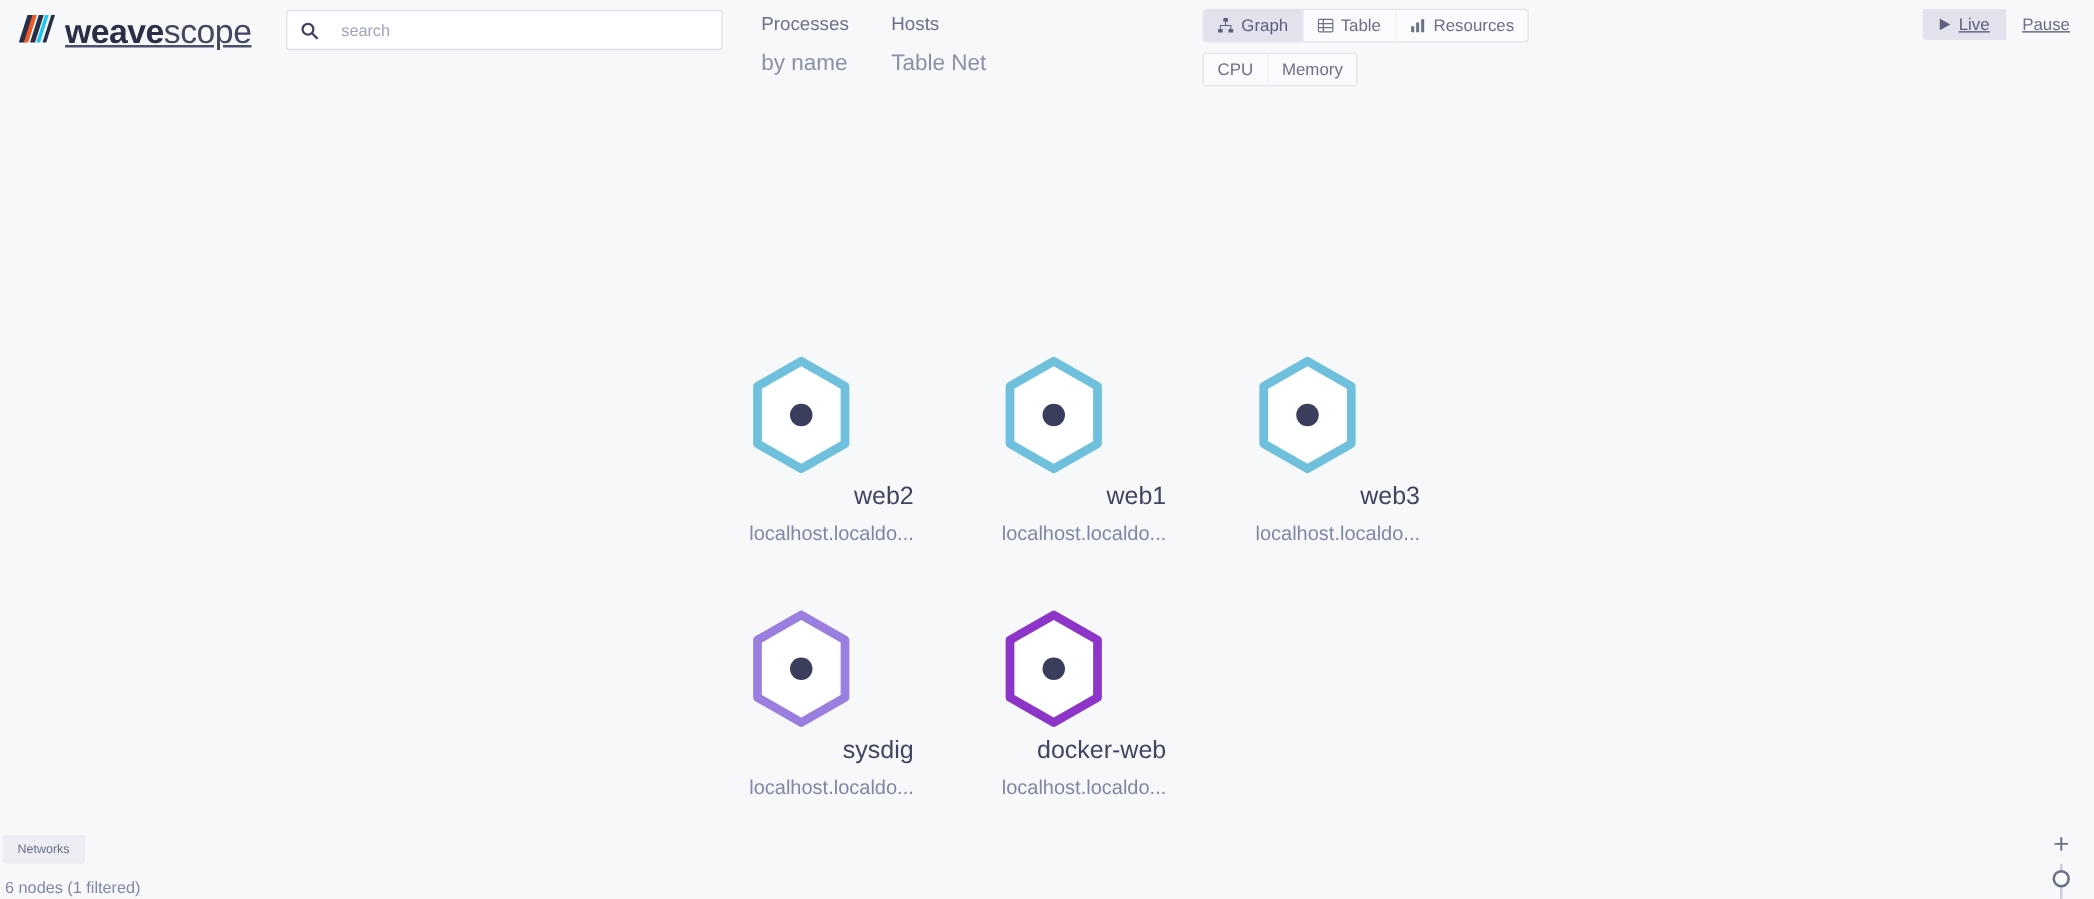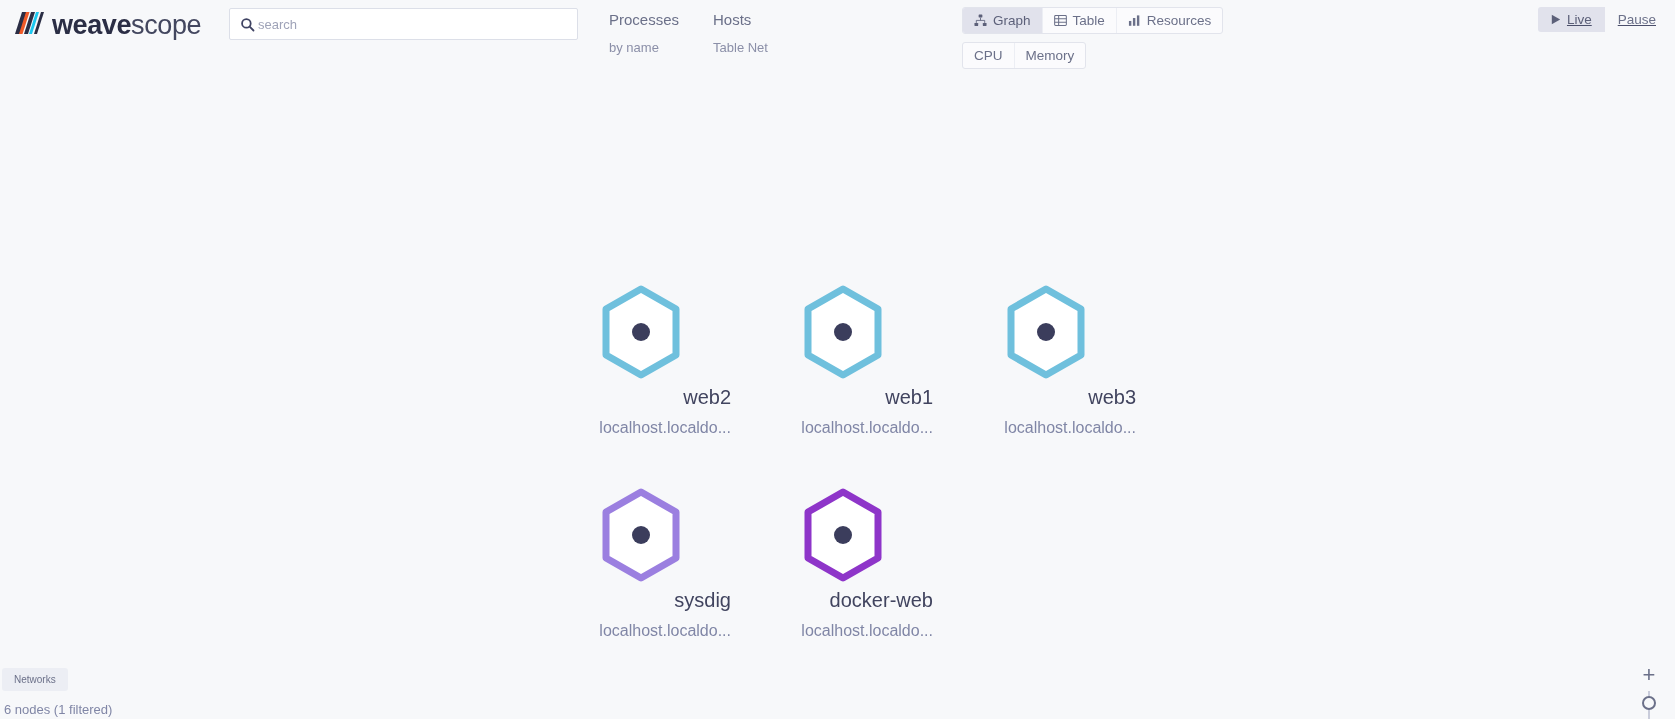--- a/index.html
+++ b/index.html
@@ -32,20 +32,21 @@
     display: flex;
     align-items: center;
     height: 38px;
   }
   .logo-mark { width: 34px; height: 34px; display: block; }
   .logo-text {
     font-size: 27px;
     letter-spacing: -0.4px;
     margin-left: 6px;
     white-space: nowrap;
+    text-decoration: underline;
   }
   .logo-text .bold { font-weight: 700; color: #2b2e45; }
   .logo-text .light { font-weight: 400; color: #43475f; }
 
   
   .search-box {
     position: absolute;
     left: 229px;
     top: 8px;
     width: 349px;
@@ -58,21 +59,21 @@
     padding: 0 10px;
   }
   .search-icon { width: 15px; height: 15px; flex: 0 0 auto; color: #3f4363; }
   .search-input {
     border: none;
     outline: none;
     background: transparent;
     font-family: "Liberation Sans", sans-serif;
     font-size: 13px;
     color: #4b4f6b;
-    margin-left: 3px;
+    margin-left: 18px;
     width: 100%;
   }
   .search-input::placeholder { color: #9fa3b8; }
 
   
   .topo-nav {
     position: absolute;
     left: 598px;
     top: 6px;
     display: flex;
@@ -86,21 +87,21 @@
     padding: 5px 11px;
     border-radius: 3px;
     white-space: nowrap;
     cursor: pointer;
   }
   .topo-main.active {
     background: #dfe0ea;
     color: #5c6079;
   }
   .topo-sub {
-    font-size: 13px;
+    font-size: 18px;
     color: #8b8fa8;
     padding: 4px 11px;
     white-space: nowrap;
     cursor: pointer;
     margin-top: 3px;
   }
 
   
   .view-groups {
     position: absolute;

